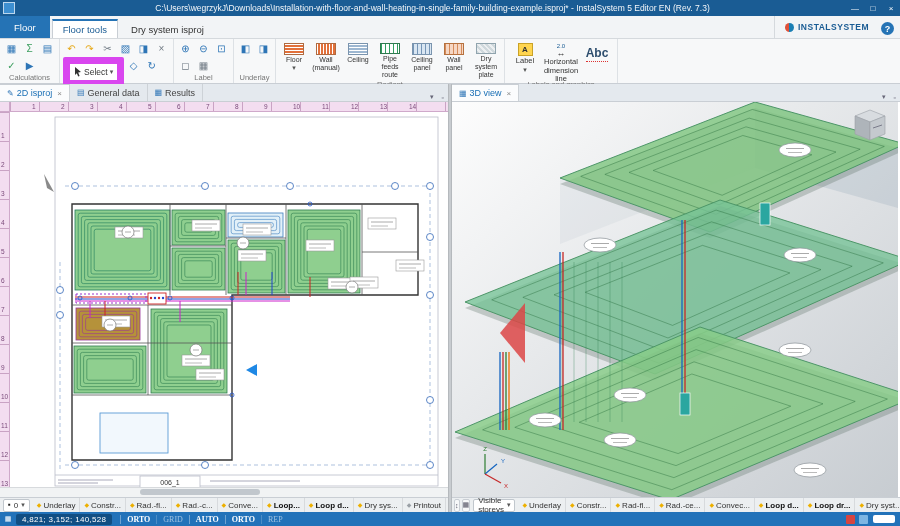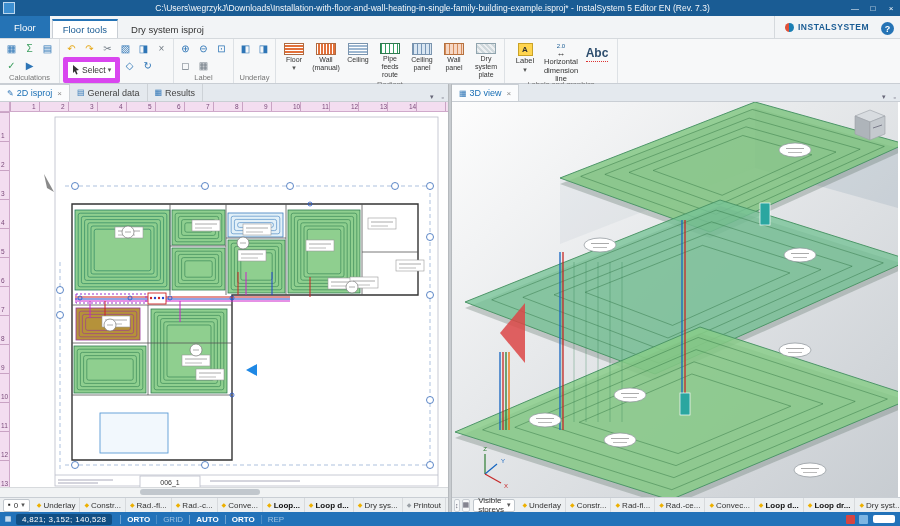--- a/index.html
+++ b/index.html
@@ -26,21 +26,21 @@
   .help-btn{width:13px;height:13px;border-radius:50%;background:#2573b5;color:#fff;font-size:9px;font-weight:bold;display:flex;align-items:center;justify-content:center;margin:0 6px 3px 2px;}
   
   .ribbon-body{height:44px;background:#f7f8f9;border-bottom:1px solid #c9ced4;display:flex;flex:0 0 auto;}
   .grp{display:flex;flex-direction:column;border-right:1px solid #dde1e5;padding:1px 3px 0 3px;box-sizing:border-box;}
   .grp-content{flex:1;display:flex;align-items:flex-start;gap:2px;}
   .grp-caption{font-size:7.5px;color:#777;text-align:center;padding:0 2px 1px;}
   .icon-col{display:flex;flex-direction:column;gap:1px;}
   .icon-row{display:flex;gap:1px;}
   .sico{width:15px;height:14px;display:flex;align-items:center;justify-content:center;font-size:10px;color:#2e75b6;border:1px solid transparent;border-radius:2px;}
   .sico.green{color:#3a9d5d;} .sico.amber{color:#e6a817;} .sico.gray{color:#707a84;}
-  .select-btn{display:flex;align-items:center;gap:2px;border:5px solid #d946ef;border-radius:2px;background:#fff;font-size:8.5px;color:#333;padding:1px 4px;height:14px;}
+  .select-btn{display:flex;align-items:center;gap:2px;border:7px solid #d946ef;border-radius:2px;background:#fff;font-size:8.5px;color:#333;padding:1px 4px;height:14px;}
   .rb-btn{width:30px;height:40px;display:flex;flex-direction:column;align-items:center;justify-content:flex-start;font-size:7px;line-height:1.15;text-align:center;color:#333;border:1px solid transparent;border-radius:2px;padding-top:2px;box-sizing:border-box;}
   .ric{width:20px;height:12px;margin-bottom:1px;border:1px solid #b06a40;box-sizing:border-box;}
   .ric0{background:repeating-linear-gradient(180deg,#fff 0 1px,#e2703a 1px 3px);}
   .ric1{background:repeating-linear-gradient(90deg,#fff 0 1px,#e2703a 1px 3px);}
   .ric2{background:repeating-linear-gradient(180deg,#fff 0 1px,#9db7d1 1px 3px);border-color:#7a94ae;}
   .ric3{background:repeating-linear-gradient(90deg,#2f9e5f 0 1px,#fff 1px 4px);border-color:#2f7a4f;}
   .ric4{background:linear-gradient(#d9e6f2,#d9e6f2),repeating-linear-gradient(90deg,#8aa5c0 0 1px,transparent 1px 4px);background-blend-mode:multiply;border-color:#7a94ae;}
   .ric5{background:repeating-linear-gradient(90deg,#d58b5a 0 1px,#f6d7c4 1px 4px);border-color:#b5713f;}
   .ric6{background:repeating-linear-gradient(45deg,#cfd8dc 0 2px,#eceff1 2px 4px);border-color:#90a4ae;}
   .lab-btn{width:34px;height:40px;display:flex;flex-direction:column;align-items:center;font-size:7.5px;color:#333;text-align:center;line-height:1.15;padding-top:2px;box-sizing:border-box;border:1px solid transparent;border-radius:2px;}
@@ -711,21 +711,21 @@
             <span class="dm" style="color: rgb(237, 176, 0);">◆</span>
             <span class="ltxt">Dry syst...</span>
           </span>
         </div>
     </div>
   </div>
 
   <div class="statusbar">
     <span class="sb-ico">▦</span>
     <span class="coords">4,821; 3,152; 140,528</span>
-    <span id="modes" style="display:flex;">
+    <span id="modes" style="display:flex;font-family:Liberation Serif, serif;">
         <span class="mode active">ORTO</span>
         <span class="mode">GRID</span>
         <span class="mode active">AUTO</span>
         <span class="mode active">ORTO</span>
         <span class="mode">REP</span>
       </span>
     <span class="sb-spacer"></span>
     <span class="sb-sq sb-red"></span>
     <span class="sb-sq sb-blue"></span>
     <span class="sb-pill"></span>

